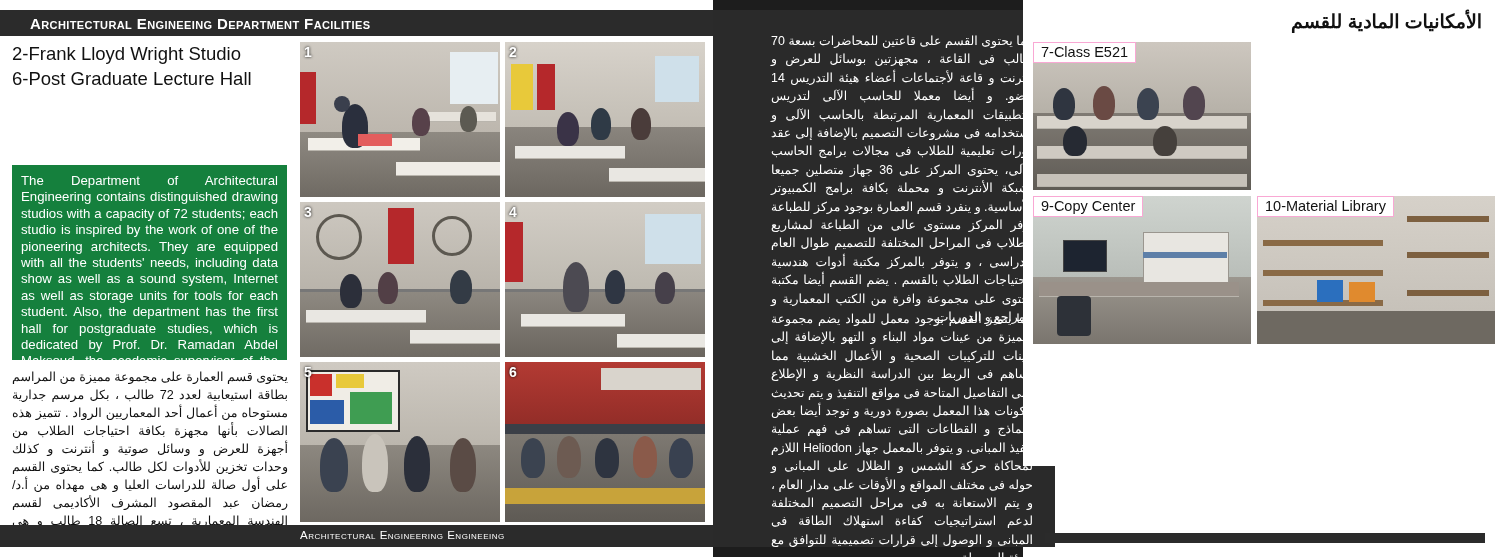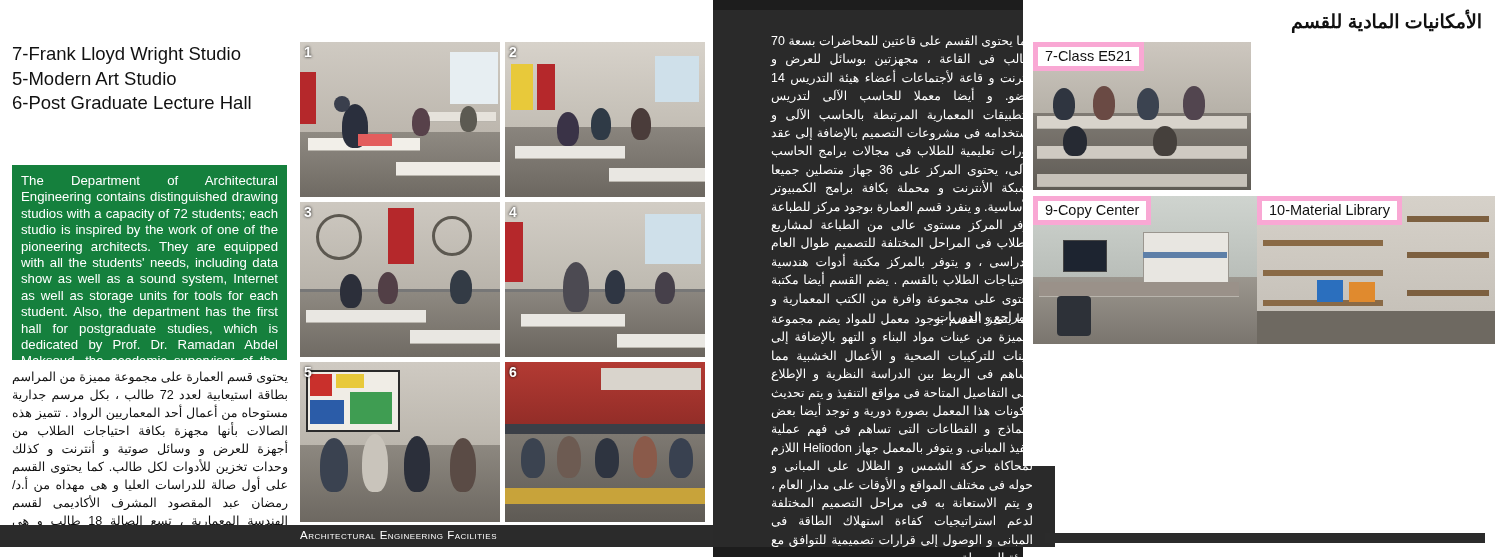--- a/index.html
+++ b/index.html
@@ -27,53 +27,55 @@
   .mid .inner{position:absolute;left:0;top:10px;width:310px;height:537px;background:#2a2a2a;padding-left:32px;}
   .mid p{color:#ffffff;font-size:12.4px;line-height:18.4px;direction:rtl;text-align:justify;margin:0;}
   .mid .p1{position:absolute;right:22px;top:22px;width:262px;}
   .mid .p2{position:absolute;right:22px;top:300px;width:262px;}
 
   
   .right{position:absolute;left:1023px;top:0;width:477px;height:466px;background:#ffffff;}
   .ar-head{position:absolute;right:18px;top:10px;color:#111;font-size:19px;direction:rtl;font-weight:bold;}
   .rgrid{position:absolute;left:10px;top:42px;width:462px;height:470px;}
   .cell{position:absolute;overflow:hidden;background:#888;}
-  .cap{position:absolute;left:0;top:0;background:#ffffff;border:5px solid #f9a8d4;color:#111;font-size:14.5px;padding:1px 7px 2px 7px;z-index:4;white-space:nowrap;}
+  .cap{position:absolute;left:0;top:0;background:#ffffff;border:1px solid #f9a8d4;color:#111;font-size:14.5px;padding:1px 7px 2px 7px;z-index:4;white-space:nowrap;}
   .rbar{position:absolute;left:1045px;bottom:14px;width:440px;height:10px;background:#2b2b2b;}
 
   
   .scene{position:absolute;inset:0;}
   .flr{position:absolute;left:0;bottom:0;width:100%;height:42%;}
   .wall{position:absolute;left:0;top:0;width:100%;height:60%;}
   .desk{position:absolute;background:#e9e7e2;box-shadow:0 1px 0 #b9b5ad;}
   .pers{position:absolute;border-radius:50% 50% 40% 40%;}
   .mon{position:absolute;background:#1d2430;border:1px solid #444;}
   .red{position:absolute;background:#b5282b;}
   .shelf{position:absolute;background:#6b4a2f;}
   .win{position:absolute;background:#cfe0ea;}
 </style>
 </head>
 <body>
 
 <div class="page">
 
   <div class="left">
 
+    <div class="title-bar">
+      <div class="t">Architectural Engineeing Department Facilities</div>
+    </div>
 
     <div class="studio-list">
-      <div>7-Frank Lloyd Wright Studio</div>
-      <div>5-Modern Art Studio</div>
+      <div>2-Frank Lloyd Wright Studio</div>
       <div>6-Post Graduate Lecture Hall</div>
     </div>
 
     <div class="desc-en">The Department of Architectural Engineering contains distinguished drawing studios with a capacity of 72 students; each studio is inspired by the work of one of the pioneering architects. They are equipped with all the students' needs, including data show as well as a sound system, Internet as well as storage units for tools for each student. Also, the department has the first hall for postgraduate studies, which is dedicated by Prof. Dr. Ramadan Abdel Maksoud, the academic supervisor of the Department. The hall accommodates 18 students and is equipped with a data show, sound system and an air conditioning unit.</div>
     <div class="desc-ar">يحتوى قسم العمارة على مجموعة مميزة من المراسم بطاقة استيعابية لعدد 72 طالب ، بكل مرسم جدارية مستوحاه من أعمال أحد المعماريين الرواد . تتميز هذه الصالات بأنها مجهزة بكافة احتياجات الطلاب من أجهزة للعرض و وسائل صوتية و أنترنت و كذلك وحدات تخزين للأدوات لكل طالب. كما يحتوى القسم على أول صالة للدراسات العليا و هى مهداه من أ.د/ رمضان عبد المقصود المشرف الأكاديمى لقسم الهندسة المعمارية ، تسع الصالة 18 طالب و هى مجهزة بشاشة عرض و أجهزة صوتية و وحدة تكييف .</div>
 
     <div class="footer-bar">
-      <div class="t">Architectural Engineering Facilities</div>
+      <div class="t">Architectural Engineering Engineeing</div>
     </div>
 
     <div class="pgrid">
 
       <div class="ph" style="left:0;top:0;width:200px;height:155px;">
         <div class="scene">
           <div class="wall" style="background:linear-gradient(#cfcac2,#bdb7ae);height:58%;"></div>
           <div class="flr" style="background:linear-gradient(#8f8a82,#6f6a63);"></div>
           <div class="red" style="left:0;top:30px;width:16px;height:52px;"></div>
           <div class="win" style="left:150px;top:10px;width:48px;height:52px;background:#e7eef2;"></div>
@@ -195,21 +197,21 @@
           <div class="pers" style="left:60px;top:44px;width:22px;height:34px;background:#6a4a44;"></div>
           <div class="pers" style="left:104px;top:46px;width:22px;height:32px;background:#3b4350;"></div>
           <div class="pers" style="left:150px;top:44px;width:22px;height:34px;background:#52454f;"></div>
           <div class="pers" style="left:30px;top:84px;width:24px;height:30px;background:#262a33;"></div>
           <div class="pers" style="left:120px;top:84px;width:24px;height:30px;background:#45403c;"></div>
         </div>
         <div class="cap">7-Class E521</div>
       </div>
 
 
-      <div class="cell" style="left:0;top:154px;width:218px;height:148px;padding-left:7px;">
+      <div class="cell" style="left:0;top:154px;width:218px;height:148px;">
         <div class="scene">
           <div class="wall" style="background:linear-gradient(#cfd4cf,#b9beb9);height:55%;"></div>
           <div class="flr" style="background:linear-gradient(#9b968e,#7a756e);height:45%;"></div>
           <div class="mon" style="left:30px;top:44px;width:42px;height:30px;"></div>
           <div style="position:absolute;left:110px;top:36px;width:84px;height:52px;background:#e8e6e1;border:1px solid #9a968f;"></div>
           <div style="position:absolute;left:110px;top:56px;width:84px;height:6px;background:#5d7fa8;"></div>
           <div class="desk" style="left:6px;top:86px;width:200px;height:14px;background:#9a9189;"></div>
           <div style="position:absolute;left:24px;top:100px;width:34px;height:40px;background:#2d3138;border-radius:4px;"></div>
         </div>
         <div class="cap">9-Copy Center</div>

